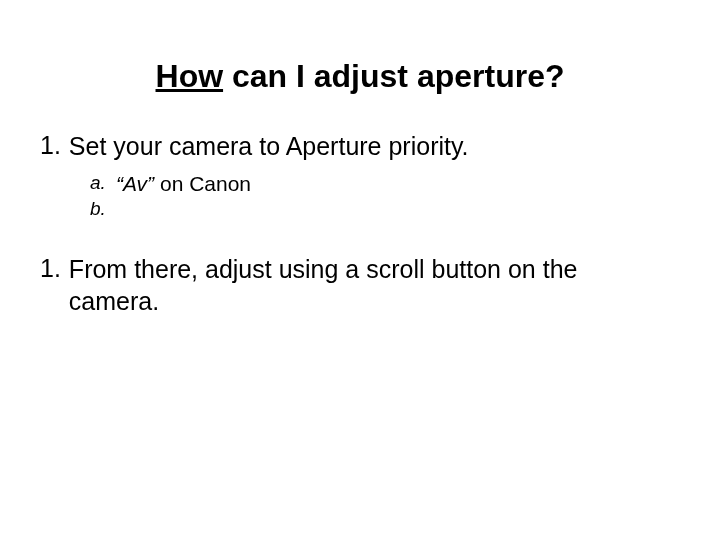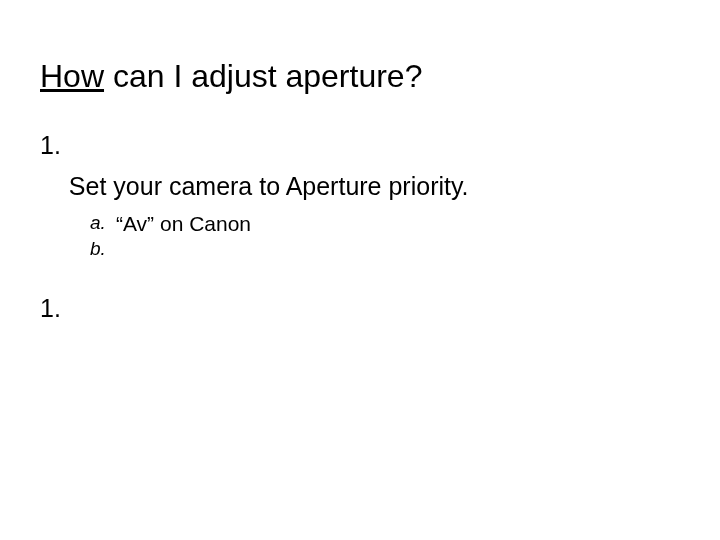--- a/index.html
+++ b/index.html
@@ -10,40 +10,40 @@
     body {
       width: 720px;
       height: 540px;
       background: #ffffff;
       font-family: Arial, Helvetica, sans-serif;
       color: #000000;
       padding: 58px 40px 40px 40px;
     }
     .title {
       font-size: 32px;
-      font-weight: normal;
+      font-weight: bold;
       margin-bottom: 36px;
+      text-align: center;
     }
     .title .underline {
       text-decoration: underline;
     }
     .item-row {
       display: flex;
       align-items: flex-start;
       margin-bottom: 10px;
     }
     .item-number {
       font-size: 25px;
       margin-right: 8px;
       flex-shrink: 0;
     }
     .item-text {
       font-size: 25px;
       line-height: 1.25;
-      margin-top: 40px;
     }
     .sublist {
       margin-left: 50px;
       margin-top: 6px;
       margin-bottom: 34px;
     }
     .sub-row {
       display: flex;
       align-items: flex-start;
       margin-bottom: 2px;
@@ -51,20 +51,21 @@
     .sub-marker {
       font-size: 19px;
       font-style: italic;
       width: 26px;
       flex-shrink: 0;
     }
     .sub-text {
       font-size: 21px;
     }
     .italic {
+      font-style: italic;
     }
     .second-item {
       margin-left: 0;
     }
     .second-item .item-text {
       max-width: 560px;
     }
   </style>
 </head>
 <body>
@@ -83,13 +84,14 @@
     <span class="sub-marker">a.</span>
     <span class="sub-text"><span class="italic">“Av”</span><span> on Canon</span></span>
   </div>
   <div class="sub-row">
     <span class="sub-marker">b.</span>
   </div>
 </div>
 
 <div class="item-row second-item">
   <span class="item-number">1.</span>
+  <span class="item-text">From there, adjust using a scroll button on the camera.</span>
 </div>
 
 </body></html>

